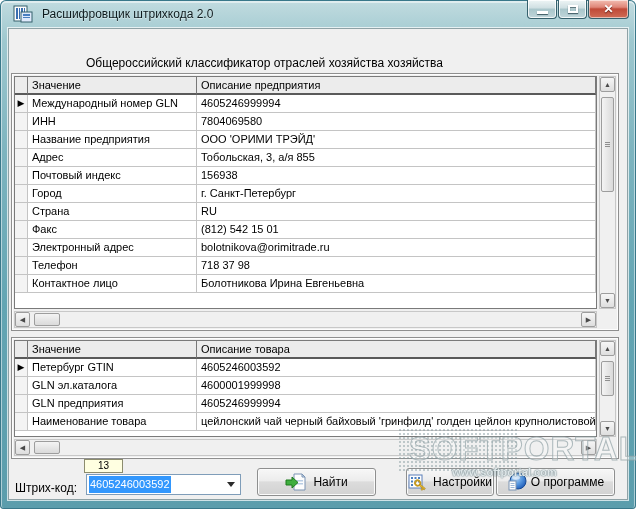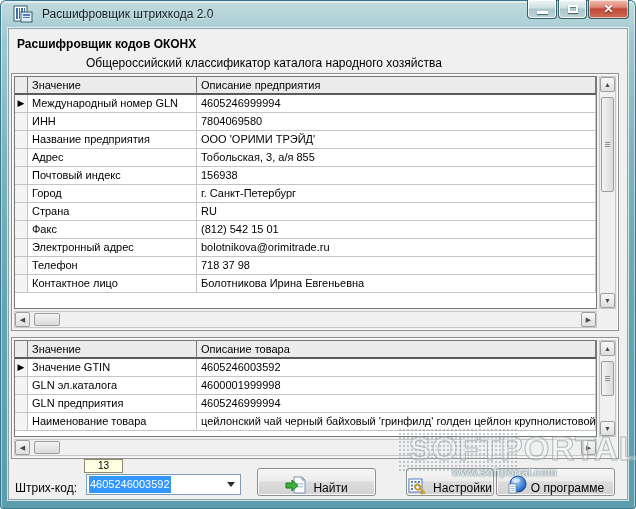--- a/index.html
+++ b/index.html
@@ -51,21 +51,21 @@
   .hscroll .sb-thumb{top:1px;height:13px;background:linear-gradient(180deg,#f4f4f4,#dadada);}
   .grip{position:absolute;left:3px;right:3px;top:50%;height:5px;margin-top:-3px;background:repeating-linear-gradient(180deg,#8f8f8f 0,#8f8f8f 1px,transparent 1px,transparent 2px);}
   
   .tooltip13{position:absolute;left:75px;top:430px;background:#ffffe1;border:1px solid #8c8c6e;font-size:10px;line-height:12px;padding:0 13px;z-index:5;}
   .bc-label{position:absolute;left:6px;top:452px;font-size:12px;}
   .combo{position:absolute;left:77px;top:445px;width:155px;height:21px;background:#fff;border:1px solid #7f9db9;display:flex;align-items:center;}
   .combo-text{background:#3297fd;color:#fff;font-size:11px;line-height:17px;padding:0 1px;margin-left:2px;white-space:nowrap;}
   .combo-arrow{position:absolute;right:5px;top:7px;width:0;height:0;border:4px solid transparent;border-top:5px solid #2b2b2b;}
   .btn{position:absolute;top:439px;height:28px;border:1px solid #8e8f8f;border-radius:3px;
     background:linear-gradient(180deg,#f7f7f7 0%,#ececec 45%,#dcdcdc 50%,#d2d2d2 100%);
-    box-shadow:inset 0 0 0 1px #fbfbfb;display:flex;align-items:flex-end;justify-content:center;gap:6px;font-size:12px;cursor:default;}
+    box-shadow:inset 0 0 0 1px #fbfbfb;display:flex;align-items:center;justify-content:center;gap:6px;font-size:12px;cursor:default;}
   .btn-find{left:248px;width:119px;}
   .btn-settings{left:397px;width:88px;}
   .btn-about{left:487px;width:119px;gap:4px;}
   .btn svg{flex:none;}
   
   .wm-dots{position:absolute;left:398px;top:428px;width:120px;height:44px;z-index:9;pointer-events:none;opacity:.45;
     background-image:radial-gradient(#7e949a 1px,transparent 1.2px);background-size:4px 4px;}
   .wm-text{position:absolute;right:-4px;top:430px;z-index:10;pointer-events:none;
     font-size:33px;font-weight:bold;letter-spacing:1px;color:rgba(255,255,255,.30);
     -webkit-text-stroke:1px rgba(150,165,170,.75);text-stroke:1px rgba(150,165,170,.75);white-space:nowrap;}
@@ -96,22 +96,21 @@
       <div class="winbtn max">
           <div class="glyph-max"></div>
         </div>
       <div class="winbtn close">
           <div class="glyph-x">✕</div>
         </div>
     </div>
   </div>
 
   <div class="client">
-    <div class="hdr-title">Расшифровщик кодов ОКОНХ</div>
-    <div class="hdr-sub">Общероссийский классификатор каталога народного хозяйства</div>
+    <div class="hdr-sub">Общероссийский классификатор отраслей хозяйства хозяйства</div>
 
     <div class="panel p1">
       <div class="gridwrap">
           <div class="g-row g-head">
             <div class="g-cell g-sel"></div>
             <div class="g-cell">Значение</div>
             <div class="g-cell">Описание предприятия</div>
           </div>
           <div class="g-row">
             <div class="g-cell g-sel">
@@ -189,21 +188,21 @@
       <div class="gridwrap">
           <div class="g-row g-head">
             <div class="g-cell g-sel"></div>
             <div class="g-cell">Значение</div>
             <div class="g-cell">Описание товара</div>
           </div>
           <div class="g-row">
             <div class="g-cell g-sel">
               <span class="g-arrow">▶</span>
             </div>
-            <div class="g-cell">Значение GTIN</div>
+            <div class="g-cell">Петербург GTIN</div>
             <div class="g-cell">4605246003592</div>
           </div>
           <div class="g-row">
             <div class="g-cell g-sel"></div>
             <div class="g-cell">GLN эл.каталога</div>
             <div class="g-cell">4600001999998</div>
           </div>
           <div class="g-row">
             <div class="g-cell g-sel"></div>
             <div class="g-cell">GLN предприятия</div>

